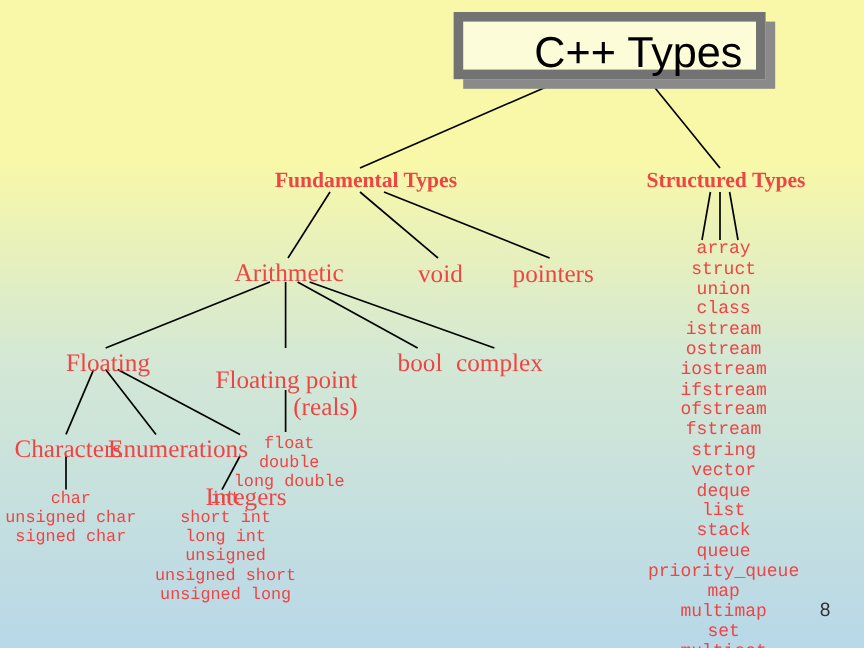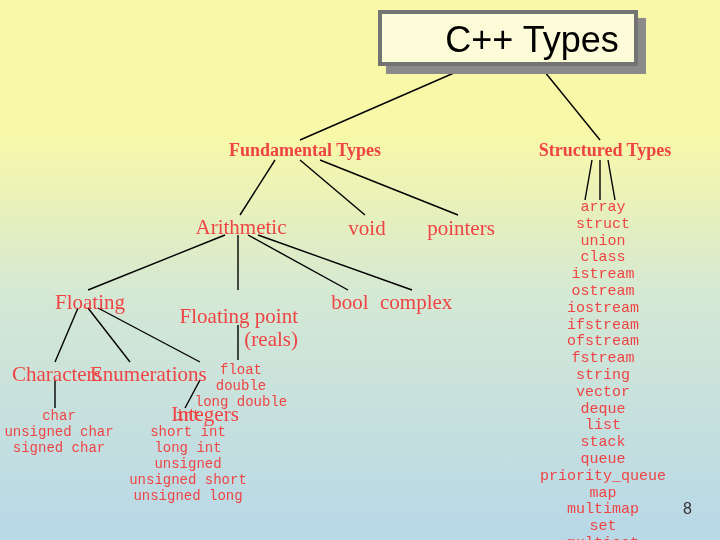--- a/index.html
+++ b/index.html
@@ -15,21 +15,21 @@
     position: absolute;
     left: 386px; top: 18px;
     width: 260px; height: 56px;
     background: #8a8a8a;
   }
   .title-box {
     position: absolute;
     left: 378px; top: 10px;
     width: 260px; height: 56px;
     background: #fcfcd8;
-    border: 4px solid #737373;
+    border: 8px solid #737373;
     font-family: Arial, Helvetica, sans-serif;
     font-size: 36px;
     font-weight: 400;
     text-align: center;
     line-height: 52px;
     padding-left: 48px;
   }
   .node { position: absolute; text-align: center; color: #ef4444; }
   .bold { font-family: "Times New Roman", serif; font-weight: bold; font-size: 18px; }
   .mid { font-family: "Times New Roman", serif; font-size: 21px; }

